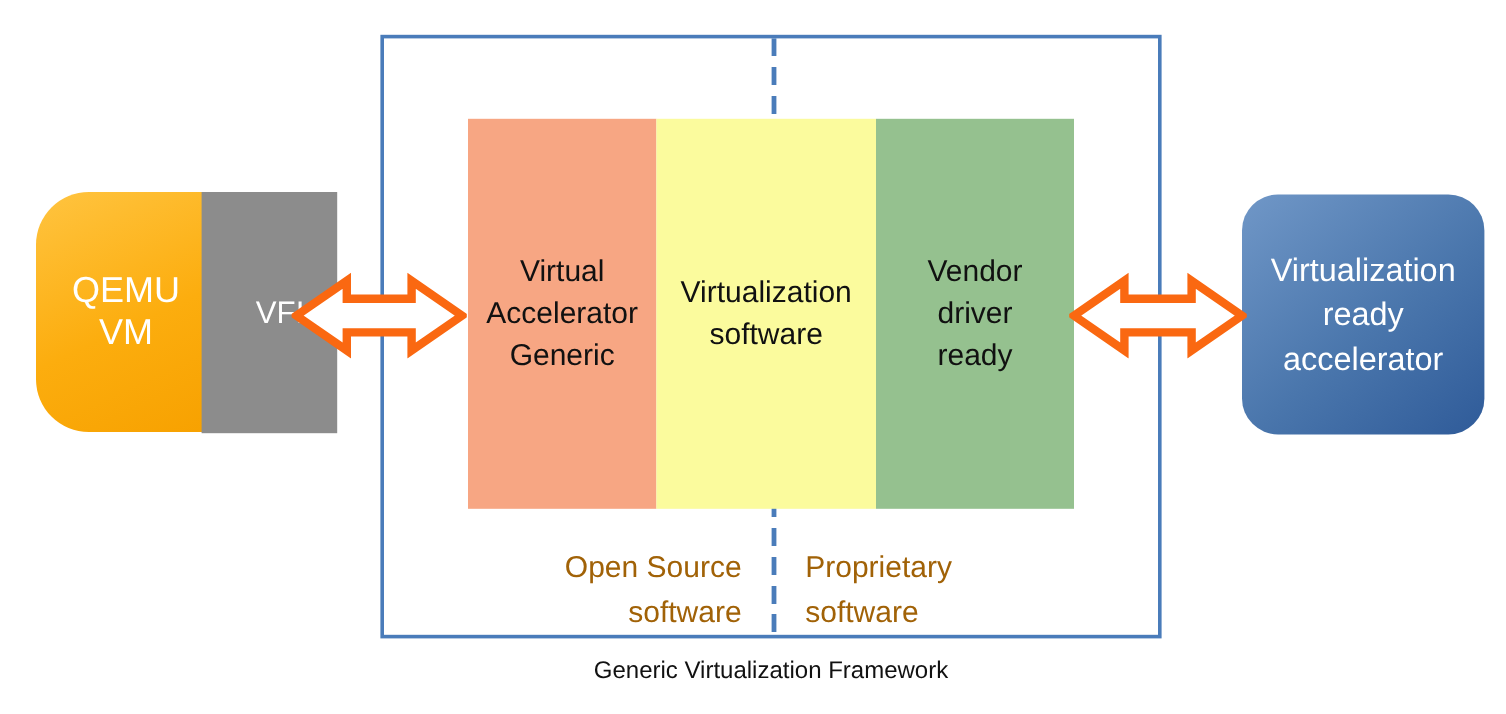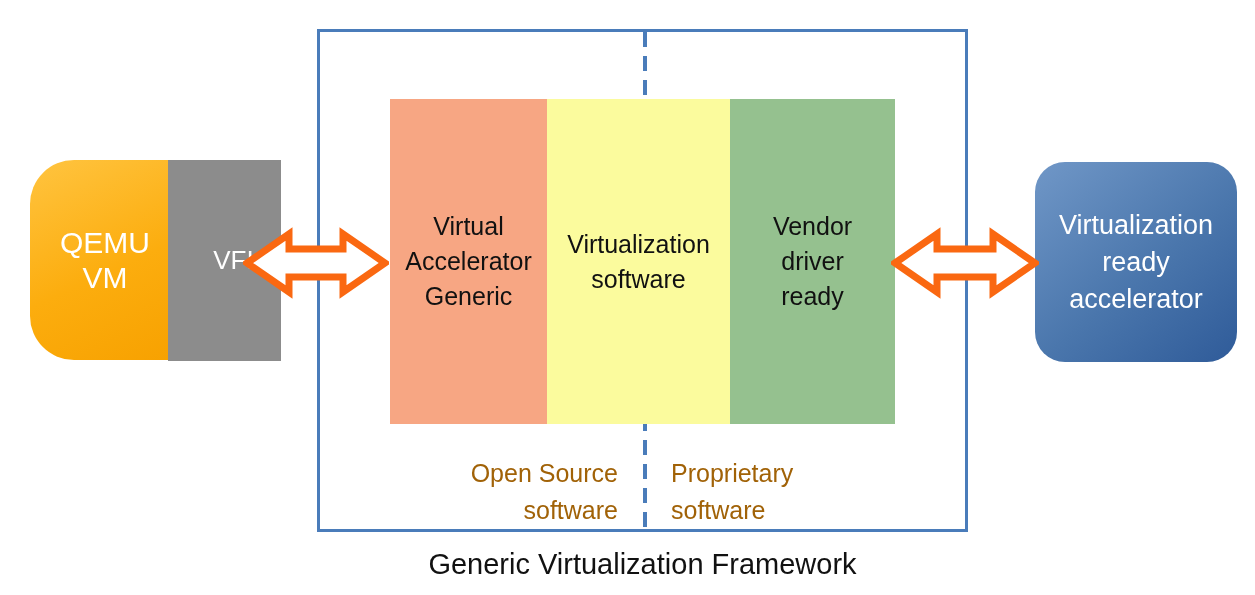--- a/index.html
+++ b/index.html
@@ -58,21 +58,21 @@
     position:absolute;left:1035px;top:162px;width:202px;height:200px;
     border-radius:30px;
     background:linear-gradient(140deg,#7097C7 0%,#4A76AC 55%,#2F5B99 100%);
     display:flex;flex-direction:column;align-items:center;justify-content:center;
     color:#fff;font-size:27px;line-height:37px;text-align:center;z-index:2;
   }
 
   
   .caption{
     position:absolute;left:317px;top:548px;width:651px;z-index:2;
-    text-align:center;font-size:29px;color:#111;
+    text-align:center;font-size:20px;color:#111;
   }
 </style>
 </head>
 <body>
 
 <div class="stage">
 
   <div class="qemu-box">
     <span>QEMU</span>
     <span>VM</span>

